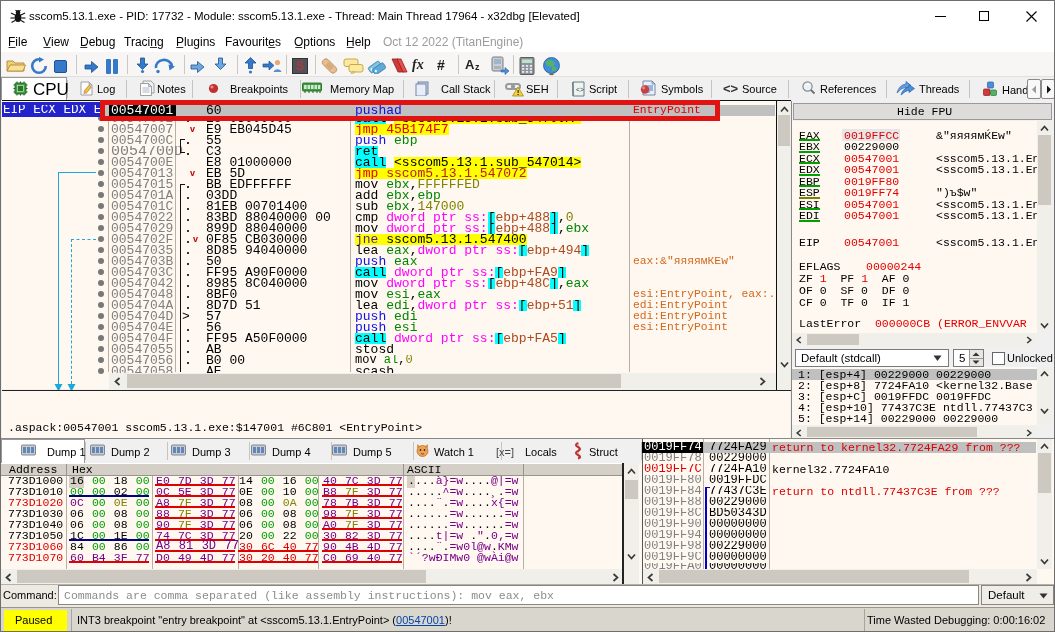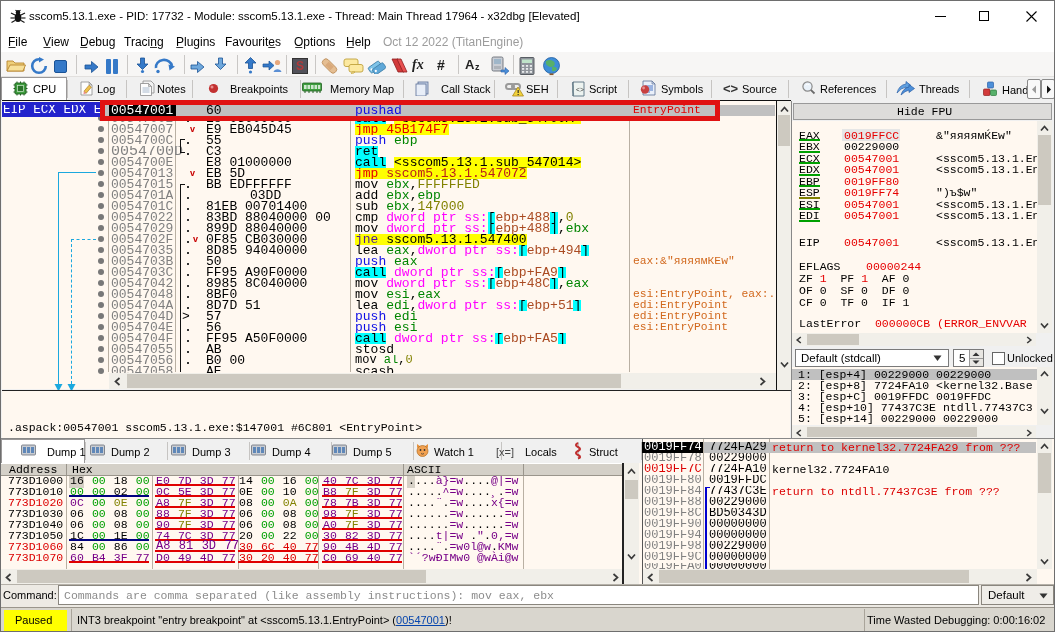--- a/index.html
+++ b/index.html
@@ -156,21 +156,21 @@
 <div class="a" style="left:885px;top:79px;width:1px;height:18px;background:#C6C4C2;"></div>
 <div class="a" style="left:968px;top:79px;width:1px;height:18px;background:#C6C4C2;"></div>
 <div class="a" style="left:0px;top:76px;width:66px;height:23px;background:#FFF;border:1px solid #9A9898;border-bottom:none;"></div>
 <svg class="a" style="left:12px;top:80px;" width="15" height="15" viewBox="0 0 15 15">
     <rect x="2" y="2" width="11" height="11" rx="1" fill="#3F9E3F" stroke="#1E5E1E" stroke-width="0.9"></rect>
     <rect x="4.5" y="4.5" width="6" height="6" fill="#2A732A" stroke="#CFE8CF" stroke-width="0.7"></rect>
     <g stroke="#1E5E1E" stroke-width="1">
       <path d="M4 0.5 L4 2 M7.5 0.5 L7.5 2 M11 0.5 L11 2 M4 13 L4 14.5 M7.5 13 L7.5 14.5 M11 13 L11 14.5 M0.5 4 L2 4 M0.5 7.5 L2 7.5 M0.5 11 L2 11 M13 4 L14.5 4 M13 7.5 L14.5 7.5 M13 11 L14.5 11"></path>
     </g>
   </svg>
-<div class="a" style="left:32px;top:81px;font-size:11px;color:#000;white-space:pre;line-height:15px;height:15px;">CPU</div>
+<div class="a" style="left:32px;top:81px;font-size:17px;color:#000;white-space:pre;line-height:15px;height:15px;">CPU</div>
 <svg class="a" style="left:78px;top:80px;" width="15" height="15" viewBox="0 0 15 15">
     <path d="M2 1 L10 1 L13 4 L13 14 L2 14 Z" fill="#FDFDFD" stroke="#8A8A8A" stroke-width="0.8"></path>
     <path d="M10 1 L10 4 L13 4 Z" fill="#D8D8D8" stroke="#8A8A8A" stroke-width="0.6"></path>
     <g transform="rotate(40 8 9)">
       <rect x="6.5" y="4" width="3" height="8" fill="#EFC14C" stroke="#A87A1E" stroke-width="0.6"></rect>
       <path d="M6.5 12 L9.5 12 L8 14.5 Z" fill="#E88"></path>
     </g>
   </svg>
 <div class="a" style="left:96px;top:81px;font-size:11px;color:#000;white-space:pre;line-height:15px;height:15px;">Log</div>
 <svg class="a" style="left:138px;top:79px;" width="16" height="16" viewBox="0 0 16 16">
@@ -288,21 +288,21 @@
 <div class="a m" style="left:110px;top:167px;font-size:13px;line-height:11px;height:11px;white-space:pre;overflow:hidden;"><span style="color:#808080;">00547013</span></div>
 <div class="a" style="left:189px;top:168px;font-size:9px;color:#C80000;white-space:pre;line-height:9px;height:9px;font-weight:bold;">v</div>
 <div class="a m" style="left:205px;top:167px;font-size:13px;line-height:11px;height:11px;white-space:pre;overflow:hidden;"><span style="color:#000;">EB 5D</span></div>
 <div class="a m" style="left:354px;top:167px;font-size:13px;line-height:11px;height:11px;white-space:pre;overflow:hidden;"><span style="color:#E60000;background:#FFFF00;">jmp </span><span style="color:#b91c1c;background:#FFFF00;">sscom5.13.1.547072</span></div>
 <div class="a m" style="left:110px;top:178px;font-size:13px;line-height:11px;height:11px;white-space:pre;overflow:hidden;"><span style="color:#808080;">00547015</span></div>
 <div class="a" style="left:186px;top:185px;width:2px;height:2px;background:#333;"></div>
 <div class="a m" style="left:205px;top:178px;font-size:13px;line-height:11px;height:11px;white-space:pre;overflow:hidden;"><span style="color:#000;">BB EDFFFFFF</span></div>
 <div class="a m" style="left:354px;top:178px;font-size:13px;line-height:11px;height:11px;white-space:pre;overflow:hidden;"><span style="color:#000;">mov </span><span style="color:#008500;">ebx</span><span style="color:#000;">,</span><span style="color:#828200;">FFFFFFED</span></div>
 <div class="a m" style="left:110px;top:189px;font-size:13px;line-height:11px;height:11px;white-space:pre;overflow:hidden;"><span style="color:#808080;">0054701A</span></div>
 <div class="a" style="left:186px;top:196px;width:2px;height:2px;background:#333;"></div>
-<div class="a m" style="left:205px;top:189px;font-size:13px;line-height:11px;height:11px;white-space:pre;overflow:hidden;"><span style="color:#000;margin-left:44px;">03DD</span></div>
+<div class="a m" style="left:205px;top:189px;font-size:13px;line-height:11px;height:11px;white-space:pre;overflow:hidden;"><span style="color:#000;">03DD</span></div>
 <div class="a m" style="left:354px;top:189px;font-size:13px;line-height:11px;height:11px;white-space:pre;overflow:hidden;"><span style="color:#000;">add </span><span style="color:#008500;">ebx</span><span style="color:#000;">,</span><span style="color:#008500;">ebp</span></div>
 <div class="a m" style="left:110px;top:200px;font-size:13px;line-height:11px;height:11px;white-space:pre;overflow:hidden;"><span style="color:#808080;">0054701C</span></div>
 <div class="a" style="left:186px;top:207px;width:2px;height:2px;background:#333;"></div>
 <div class="a m" style="left:205px;top:200px;font-size:13px;line-height:11px;height:11px;white-space:pre;overflow:hidden;"><span style="color:#000;">81EB 00701400</span></div>
 <div class="a m" style="left:354px;top:200px;font-size:13px;line-height:11px;height:11px;white-space:pre;overflow:hidden;"><span style="color:#000;">sub </span><span style="color:#008500;">ebx</span><span style="color:#000;">,</span><span style="color:#828200;">147000</span></div>
 <div class="a m" style="left:110px;top:211px;font-size:13px;line-height:11px;height:11px;white-space:pre;overflow:hidden;"><span style="color:#808080;">00547022</span></div>
 <div class="a" style="left:186px;top:218px;width:2px;height:2px;background:#333;"></div>
 <div class="a m" style="left:205px;top:211px;font-size:13px;line-height:11px;height:11px;white-space:pre;overflow:hidden;"><span style="color:#000;">83BD 88040000 00</span></div>
 <div class="a m" style="left:354px;top:211px;font-size:13px;line-height:11px;height:11px;white-space:pre;overflow:hidden;"><span style="color:#000;">cmp </span><span style="color:#FF00FF;">dword ptr ss:</span><span style="color:#000;background:#00FFFF;">[</span><span style="color:#AA4A21;">ebp+488</span><span style="color:#000;background:#00FFFF;">]</span><span style="color:#000;">,</span><span style="color:#828200;">0</span></div>
 <div class="a m" style="left:110px;top:222px;font-size:13px;line-height:11px;height:11px;white-space:pre;overflow:hidden;"><span style="color:#808080;">00547029</span></div>

